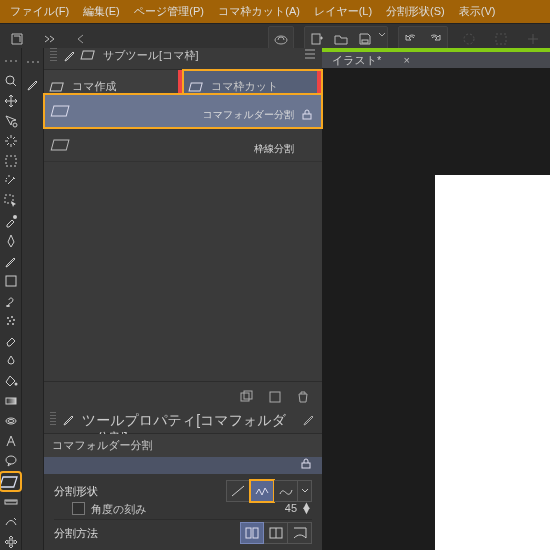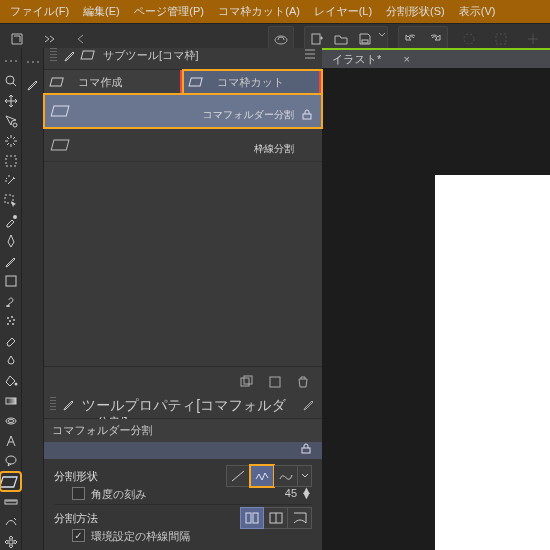--- a/index.html
+++ b/index.html
@@ -4,35 +4,35 @@
 <style>
 *{margin:0;padding:0;box-sizing:border-box;font-family:"Meiryo","Yu Gothic",sans-serif;font-size:11px;color:#ccc;-webkit-user-select:none;user-select:none}
 body{background:#323232;width:550px;height:550px;overflow:hidden;position:relative}
 .menubar{display:flex;gap:14px;padding:4px 10px;background:#a16207;border-bottom:1px solid #222}
 .menubar span{color:#ddd;cursor:default}
 .quickbar{display:flex;align-items:center;gap:10px;padding:2px 6px 4px;background:#323232;border-bottom:1px solid #222}
 .qspacer{flex:1}
 .iconbtn{width:22px;height:22px;display:flex;align-items:center;justify-content:center;border:1px solid transparent;border-radius:2px}
 .iconbtn svg{display:block}
 .groupbox{display:flex;gap:2px;padding:1px;border:1px solid #444;border-radius:2px;background:#393939}
-.doc-tab{position:absolute;right:0;top:48px;width:228px;height:20px;background:#47494f;border-top:2px solid #84cc16;display:flex;align-items:flex-end}
+.doc-tab{position:absolute;right:0;top:48px;width:228px;height:20px;background:#47494f;border-top:4px solid #84cc16;display:flex;align-items:flex-end}
 .doc-tab .tab{padding:0 40px 0 10px;height:100%;display:flex;align-items:center;gap:6px;background:#47494f}
 .doc-tab .tab .x{position:absolute;right:140px;color:#bbb}
 .canvas-bg{position:absolute;right:0;top:68px;width:228px;bottom:0;background:#1c1c1c}
 .canvas-clip{position:absolute;right:0;bottom:0;width:115px;height:375px;background:#fff}
 .workcol{position:absolute;left:0;top:48px;width:322px;bottom:0;display:flex}
 .toolbar{width:22px;background:#323232;border-right:1px solid #222;display:flex;flex-direction:column;align-items:center;padding-top:4px;gap:3px}
 .tl{width:19px;height:19px;display:flex;align-items:center;justify-content:center;border-radius:2px}
 .tl.active{background:#2f2f2f;outline:2px solid #f7a820;outline-offset:0}
 .subtoolbar{width:22px;background:#323232;border-right:1px solid #222;display:flex;flex-direction:column;align-items:center;padding-top:4px;gap:3px}
 .panelcol{flex:1;display:flex;flex-direction:column;background:#3a3a3a}
 .panel-head{display:flex;gap:6px;height:22px;padding:0 6px;background:#3a3a3a;border-bottom:1px solid #2c2c2c}
 .grip{width:7px;height:14px;background:repeating-linear-gradient(#666,#666 1px,transparent 1px,transparent 3px)}
 .subtabs{display:flex;height:24px;background:#373737}
-.subtab{flex:1;display:flex;align-items:center;gap:12px;padding:0 8px;border-right:3px solid #ef4444;background:#3e3e3e}
+.subtab{flex:1;display:flex;align-items:flex-end;gap:6px;padding:0 8px;border-right:5px solid #ef4444;background:#3e3e3e}
 .subtab.active{background:#566077}
 .hl{outline:2px solid #f7a820;outline-offset:-1px}
 .subtool-list{background:#3a3a3a}
 .strow{display:flex;align-items:center;height:34px;padding:0 10px;gap:10px;border-bottom:1px solid #323232;position:relative}
 .strow.sel{background:#6a7590}
 .strow .lab{position:absolute;right:28px;bottom:5px;font-size:10px;color:#ddd}
 .lock{position:absolute;right:10px;bottom:5px}
 .filler{flex:1;background:#3a3a3a}
 .btnrow{display:flex;justify-content:flex-end;gap:6px;padding:4px 8px;background:#3a3a3a;border-top:1px solid #2c2c2c}
 .prop-panel{background:#363636}
@@ -472,19 +472,15 @@
             </div>
           <div class="seg">
               <svg width="16" height="14">
                 <path d="M2 12c4-4 8-4 12 0" fill="none" stroke="#ccc"></path>
                 <path d="M2 2h12v10" fill="none" stroke="#ccc"></path>
               </svg>
             </div>
         </div>
       </div>
 
-      <div class="chkline">
-        <div class="chk on"></div>
-        <span>環境設定の枠線間隔</span>
-      </div>
     </div>
   </div>
 </div>
 
 </body></html>

